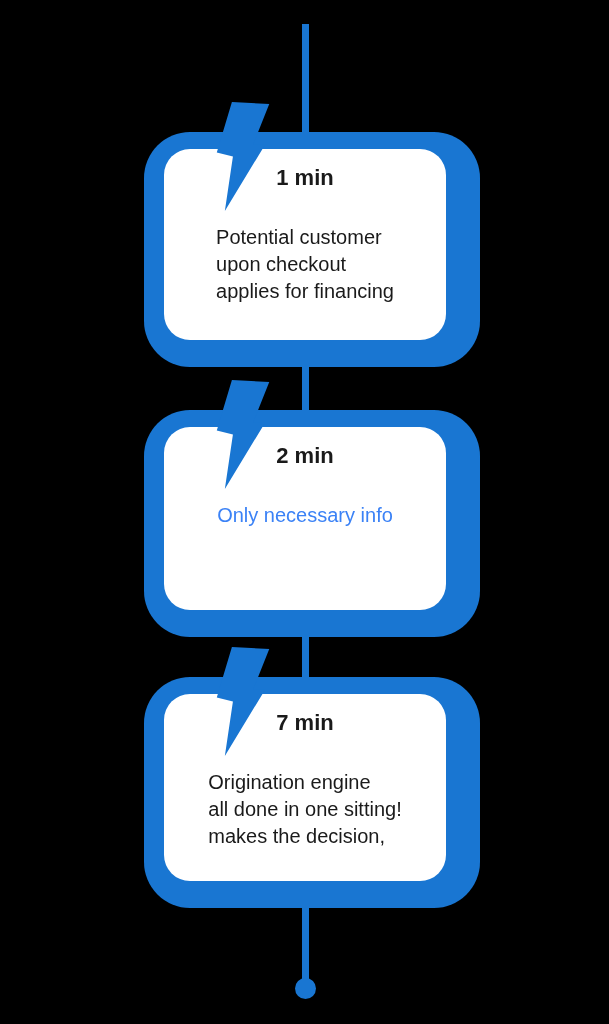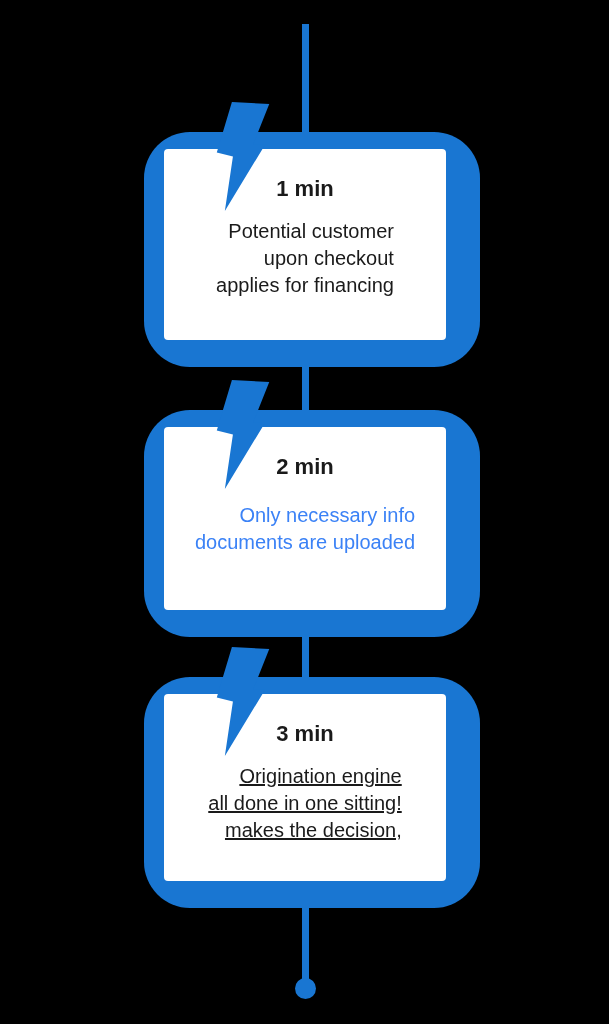--- a/index.html
+++ b/index.html
@@ -50,41 +50,41 @@
     background: #1976d2;
     border-radius: 46px;
   }
   .panel {
     position: absolute;
     left: 20px;
     top: 17px;
     right: 34px;
     bottom: 27px;
     background: #ffffff;
-    border-radius: 4px;
+    border-radius: 26px;
     display: flex;
     flex-direction: column;
     align-items: center;
-    padding-top: 26px;
+    padding-top: 15px;
     box-sizing: border-box;
   }
 
   .time {
     font-size: 22px;
     line-height: 28px;
     font-weight: 700;
     color: #1a1a1a;
     text-align: center;
   }
   .desc {
-    margin-top: 15px;
+    margin-top: 32px;
     font-size: 20px;
     line-height: 27px;
     color: #1a1a1a;
-    text-align: right;
+    text-align: left;
   }
 
   .bolt {
     position: absolute;
     left: 66px;
     top: -32px;
     width: 62px;
     height: 113px;
     z-index: 3;
   }
@@ -108,37 +108,36 @@
         <div>applies for financing</div>
       </div>
     </div>
     <svg class="bolt" viewBox="0 0 60 112" aria-hidden="true">
       <path d="M21 2 L58 4 L42 44 L54 44 L14 110 L22 56 L6 52 Z" style="fill: rgb(25, 118, 210);"></path>
     </svg>
   </div>
 
   <div class="step s2">
     <div class="frame" style="background: rgb(25, 118, 210);"></div>
-    <div class="panel" style="background: rgb(255, 255, 255); gap: 6px;">
+    <div class="panel" style="background: rgb(255, 255, 255);">
       <div class="time" style="color: rgb(26, 26, 26);">2 min</div>
       <div class="desc" style="color: #3b82f6;">
         <div>Only necessary info</div>
-        <div>documents are uploaded</div>
       </div>
     </div>
     <svg class="bolt" viewBox="0 0 60 112" aria-hidden="true">
       <path d="M21 2 L58 4 L42 44 L54 44 L14 110 L22 56 L6 52 Z" style="fill: rgb(25, 118, 210);"></path>
     </svg>
   </div>
 
   <div class="step s3">
     <div class="frame" style="background: rgb(25, 118, 210);"></div>
     <div class="panel" style="background: rgb(255, 255, 255);">
-      <div class="time" style="color: rgb(26, 26, 26);">3 min</div>
-      <div class="desc" style="color: rgb(26, 26, 26); text-decoration: underline;">
+      <div class="time" style="color: rgb(26, 26, 26);">7 min</div>
+      <div class="desc" style="color: rgb(26, 26, 26);">
         <div>Origination engine</div>
         <div>all done in one sitting!</div>
         <div>makes the decision,</div>
       </div>
     </div>
     <svg class="bolt" viewBox="0 0 60 112" aria-hidden="true">
       <path d="M21 2 L58 4 L42 44 L54 44 L14 110 L22 56 L6 52 Z" style="fill: rgb(25, 118, 210);"></path>
     </svg>
   </div>
 

